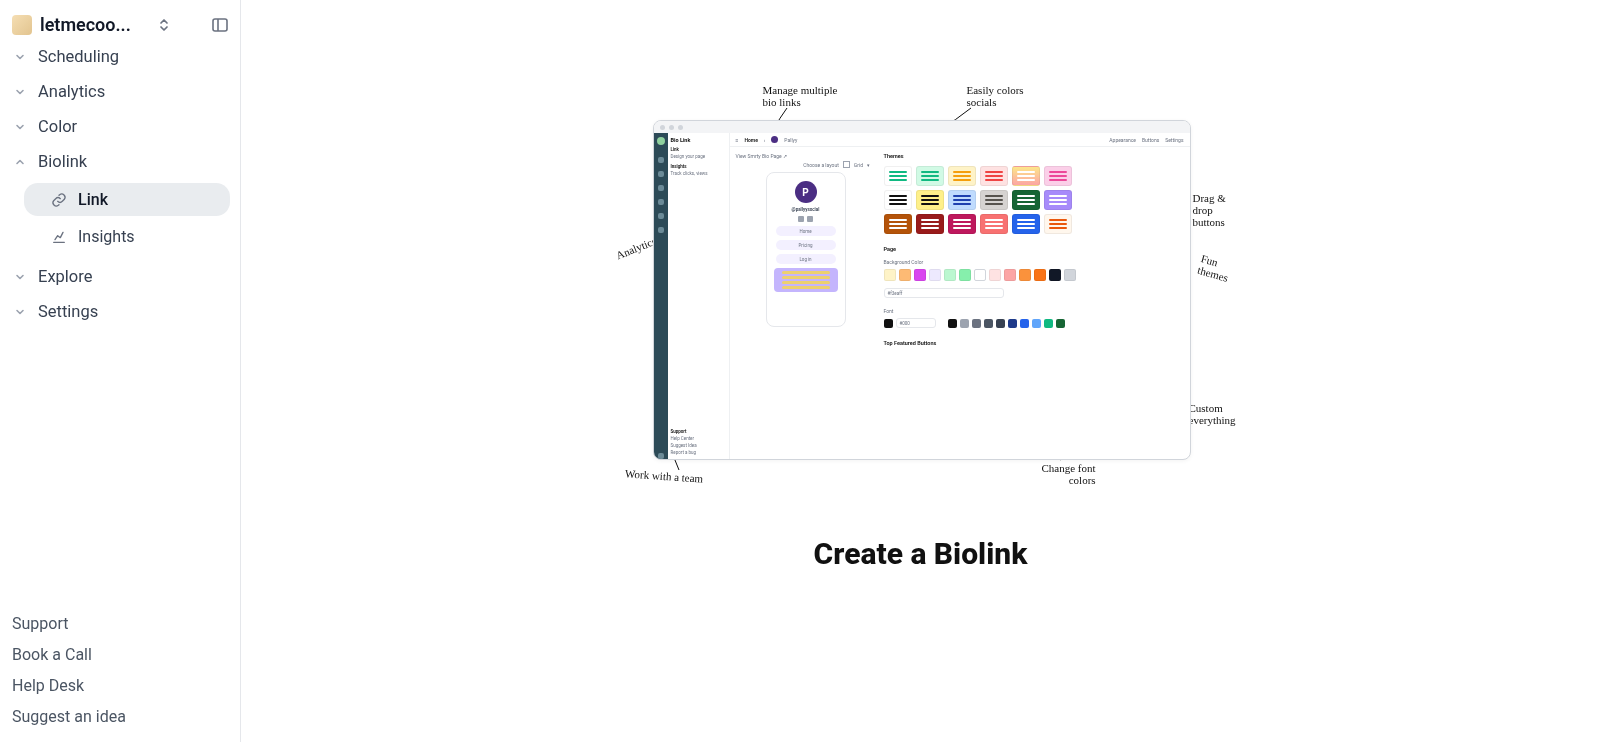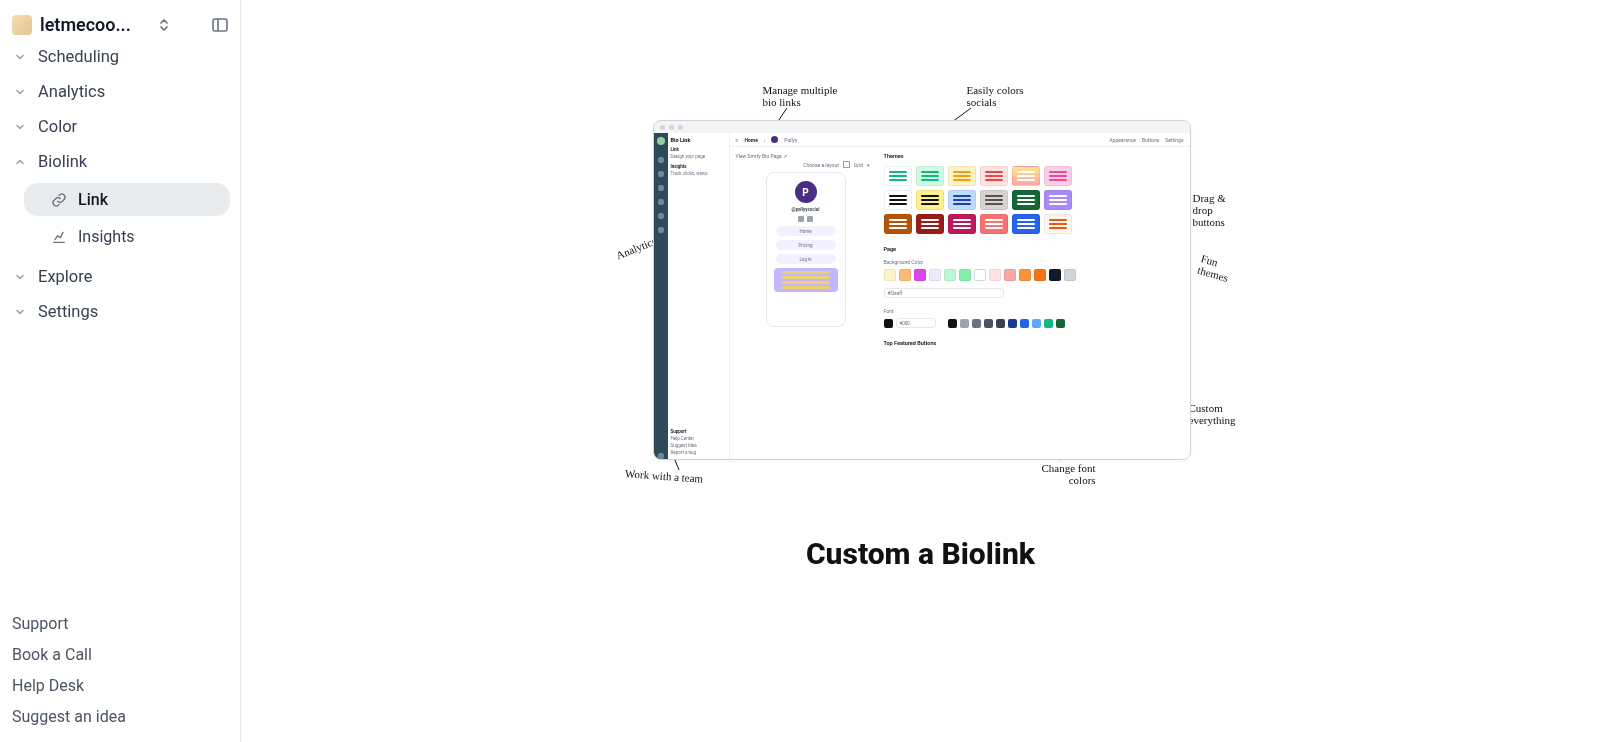--- a/index.html
+++ b/index.html
@@ -678,16 +678,16 @@
 
                 <div class="sec-title" style="margin-top:8px">Top Featured Buttons</div>
               </div>
             </div>
           </div>
         </div>
       </div>
 
     </div>
 
-    <h1 class="title">Custom a Biolink</h1>
+    <h1 class="title">Create a Biolink</h1>
 
   </div>
 </main>
 
 </body></html>

